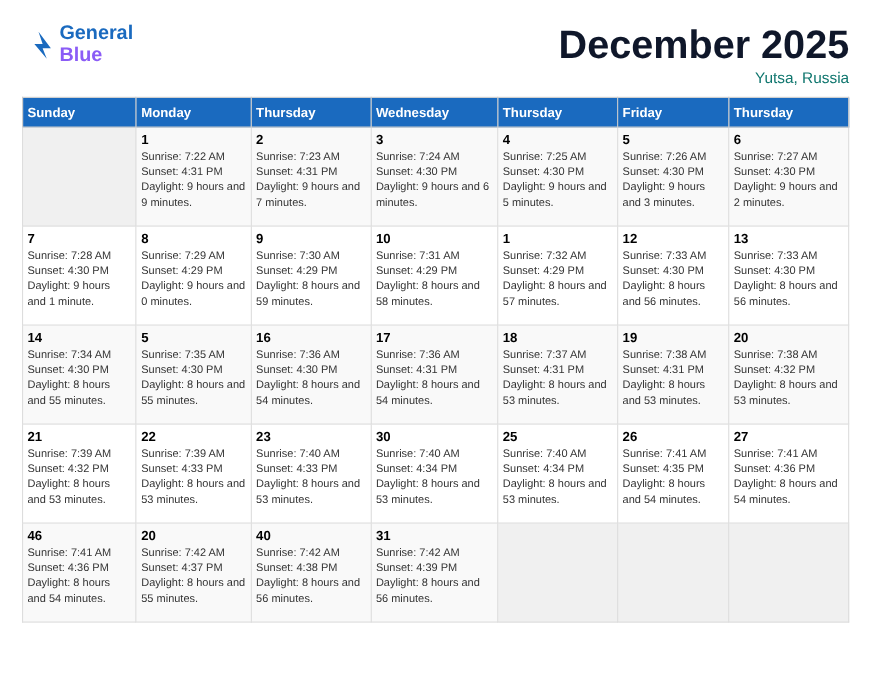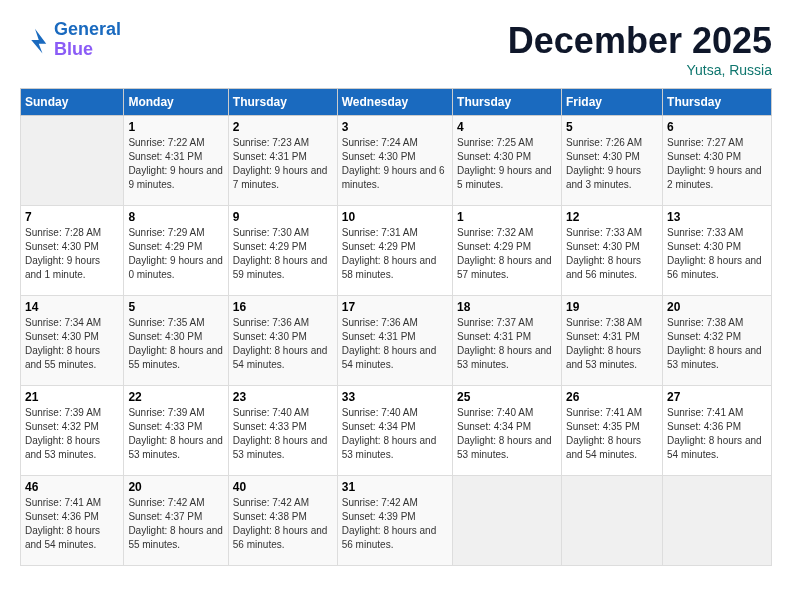--- a/index.html
+++ b/index.html
@@ -265,21 +265,21 @@
           Sunrise: 7:39 AM<br>Sunset: 4:33 PM<br>Daylight: 8 hours and 53 minutes.
         </div>
         </td>
         <td>
           <div class="day-number">23</div>
         <div class="day-info">
           Sunrise: 7:40 AM<br>Sunset: 4:33 PM<br>Daylight: 8 hours and 53 minutes.
         </div>
         </td>
         <td>
-          <div class="day-number">33</div>
+          <div class="day-number">30</div>
         <div class="day-info">
           Sunrise: 7:40 AM<br>Sunset: 4:34 PM<br>Daylight: 8 hours and 53 minutes.
         </div>
         </td>
         <td>
           <div class="day-number">25</div>
         <div class="day-info">
           Sunrise: 7:40 AM<br>Sunset: 4:34 PM<br>Daylight: 8 hours and 53 minutes.
         </div>
         </td>

